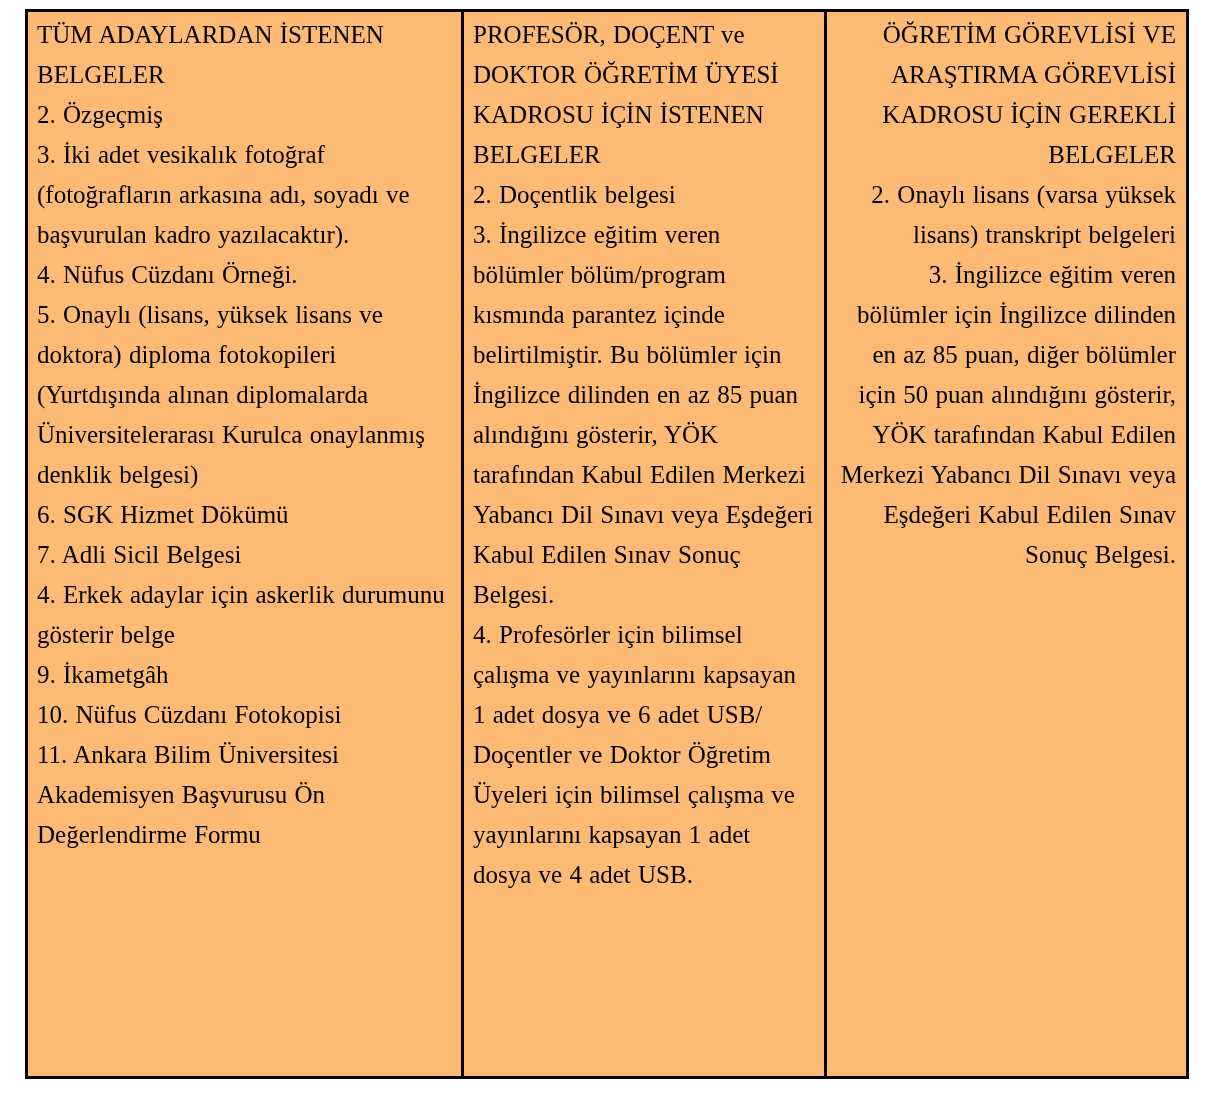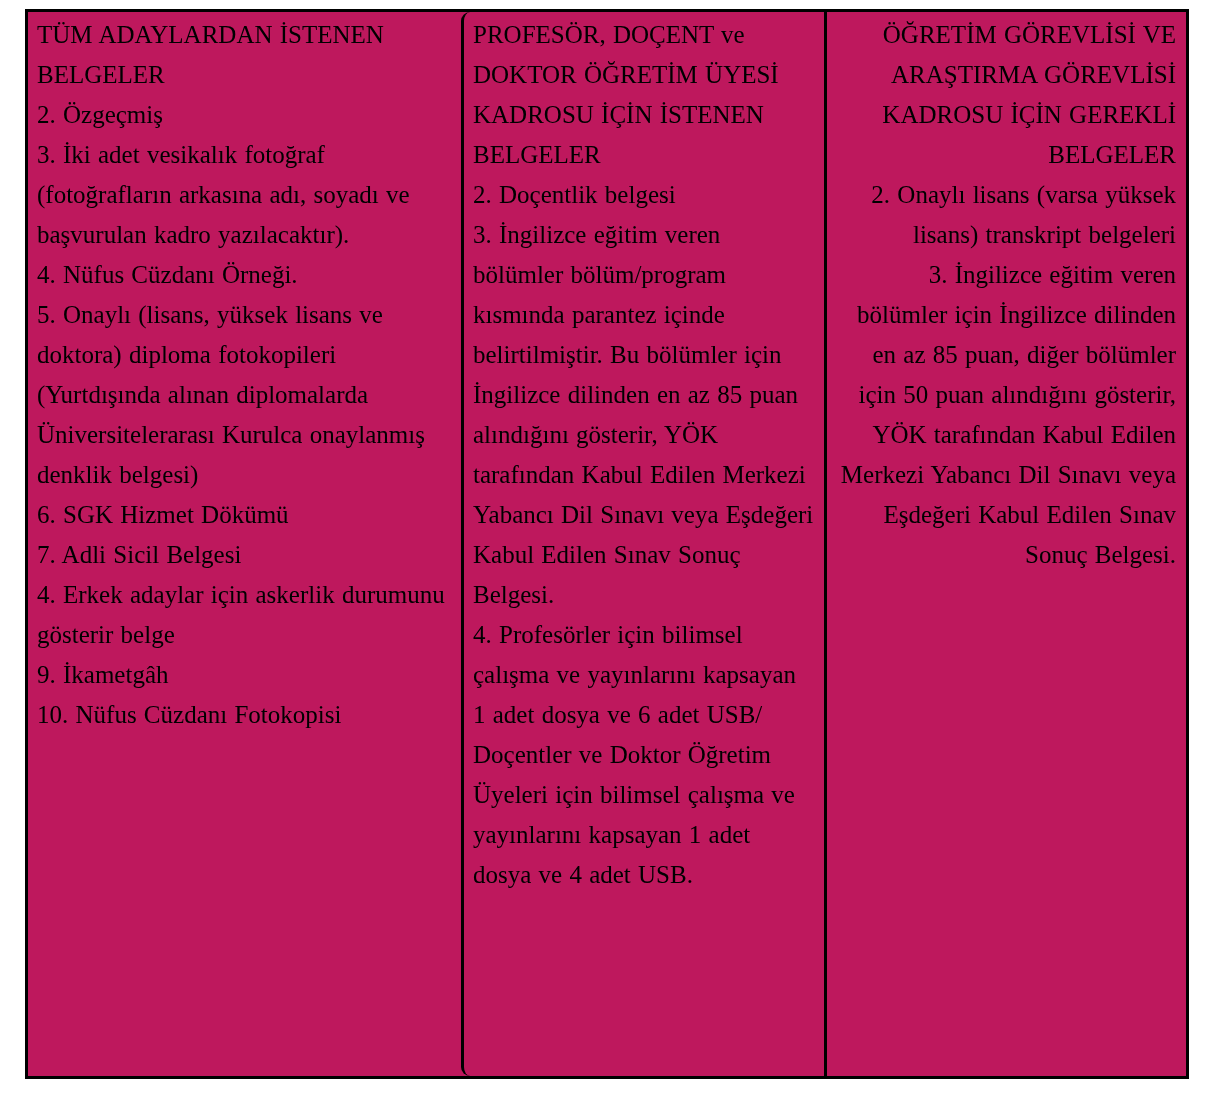--- a/index.html
+++ b/index.html
@@ -15,31 +15,31 @@
     overflow: hidden;
   }
   .doc-table {
     box-sizing: border-box;
     width: 1164px;
     min-height: 1070px;
     margin: 9px 25px 25px 25px;
     border: 3px solid #000000;
     display: flex;
     align-items: stretch;
-    background: #be185d;
+    background: #fdba74;
   }
   .col {
     box-sizing: border-box;
     padding: 3px 10px 8px 9px;
   }
   .col + .col {
     border-left: 3px solid #000000;
   }
   .col-1 { width: 433px; }
-  .col-2 { width: 363px; border-radius: 9px; }
+  .col-2 { width: 363px; }
   .col-3 { flex: 1; text-align: right; }
   .para {
     margin: 0;
     font-size: 25px;
     line-height: 40px;
     word-spacing: 1px;
   }
 </style>
 </head>
 <body>
@@ -50,20 +50,21 @@
     <p class="para">TÜM ADAYLARDAN İSTENEN BELGELER</p>
     <p class="para">2. Özgeçmiş</p>
     <p class="para">3. İki adet vesikalık fotoğraf (fotoğrafların arkasına adı, soyadı ve başvurulan kadro yazılacaktır).</p>
     <p class="para">4. Nüfus Cüzdanı Örneği.</p>
     <p class="para">5. Onaylı (lisans, yüksek lisans ve doktora) diploma fotokopileri (Yurtdışında alınan diplomalarda Üniversitelerarası Kurulca onaylanmış denklik belgesi)</p>
     <p class="para">6. SGK Hizmet Dökümü</p>
     <p class="para">7. Adli Sicil Belgesi</p>
     <p class="para">4. Erkek adaylar için askerlik durumunu gösterir belge</p>
     <p class="para">9. İkametgâh</p>
     <p class="para">10. Nüfus Cüzdanı Fotokopisi</p>
+    <p class="para">11. Ankara Bilim Üniversitesi Akademisyen Başvurusu Ön Değerlendirme Formu</p>
   </div>
 
   <div class="col col-2">
     <p class="para">PROFESÖR, DOÇENT ve DOKTOR ÖĞRETİM ÜYESİ KADROSU İÇİN İSTENEN BELGELER</p>
     <p class="para">2. Doçentlik belgesi</p>
     <p class="para">3. İngilizce eğitim veren bölümler bölüm/program kısmında parantez içinde belirtilmiştir. Bu bölümler için İngilizce dilinden en az 85 puan alındığını gösterir, YÖK tarafından Kabul Edilen Merkezi Yabancı Dil Sınavı veya Eşdeğeri Kabul Edilen Sınav Sonuç Belgesi.</p>
     <p class="para">4. Profesörler için bilimsel çalışma ve yayınlarını kapsayan 1 adet dosya ve 6 adet USB/ Doçentler ve Doktor Öğretim Üyeleri için bilimsel çalışma ve yayınlarını kapsayan 1 adet dosya ve 4 adet USB.</p>
   </div>
 
   <div class="col col-3">

